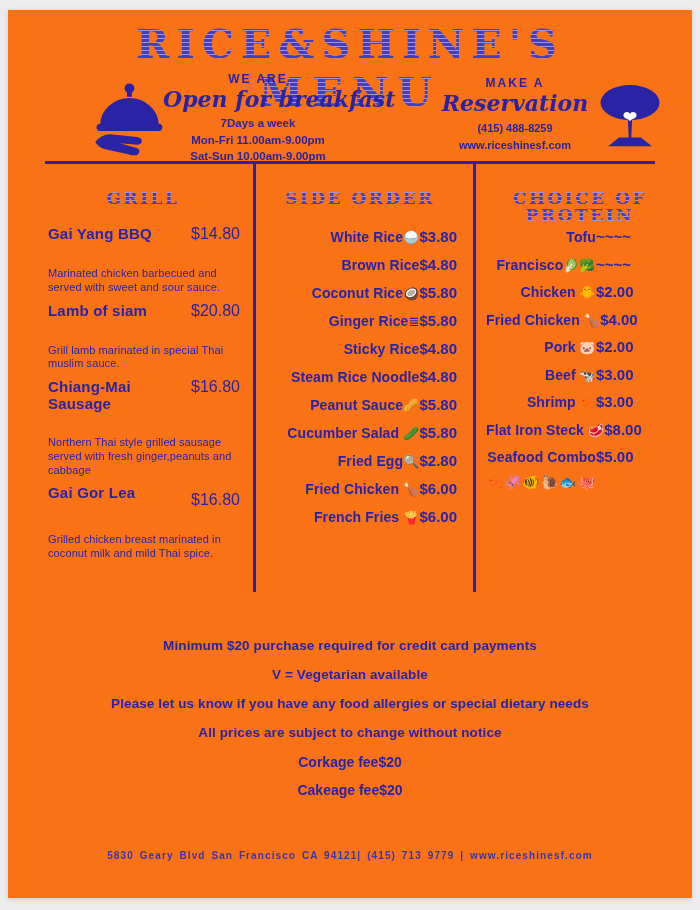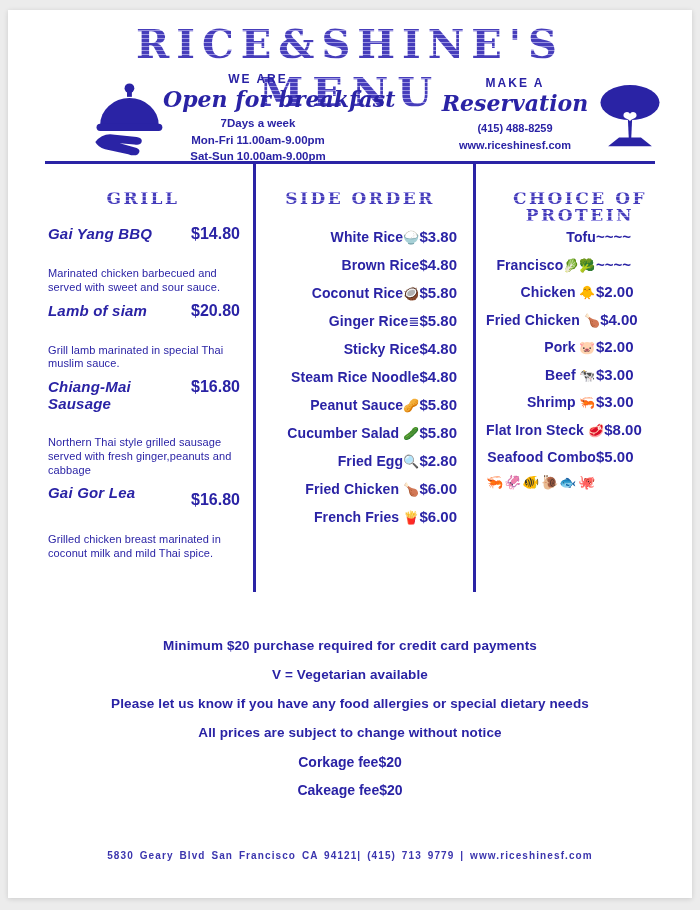--- a/index.html
+++ b/index.html
@@ -5,21 +5,21 @@
   html,body{margin:0;padding:0;}
   body{
     width:700px;height:910px;
     background:#ececec;
     font-family:"Liberation Sans", sans-serif;
     overflow:hidden;
     position:relative;
   }
   .sheet{
     position:absolute;left:8px;top:10px;width:684px;height:888px;
-    background:#ffffff;
+    background:#f97316;
     box-shadow:0 1px 5px rgba(0,0,0,.14);
   }
   
   .title-block{position:absolute;left:0;top:14px;width:684px;text-align:center;}
   .deco{
     font-family:"DejaVu Serif", serif;
     font-weight:bold;
     color:#564ec4;
   }
   @supports (-webkit-background-clip: text) {
@@ -62,22 +62,22 @@
   .col-head.c2{left:252px;width:200px;}
   .col-head.c3{left:472px;width:200px;}
 
   .col{position:absolute;color:#2a23a5;}
   .col1{left:40px;top:215px;width:192px;}
   .col2{left:252px;top:218px;width:197px;}
   .col3{left:478px;top:218px;width:158px;}
 
   .g-item{margin-bottom:7px;}
   .g-name-row{display:flex;justify-content:space-between;align-items:flex-start;}
-  .g-name{font-size:15px;font-weight:bold;letter-spacing:.2px;font-style:italic;}
-  .g-price{font-size:16px;font-weight:bold;}
+  .g-name{font-size:15px;font-weight:bold;letter-spacing:.2px;}
+  .g-price{font-size:16px;font-weight:normal;}
   .g-price.low{margin-top:7px;}
   .g-desc{font-size:11px;line-height:1.25;margin-top:24px;letter-spacing:.1px;}
 
   .row{display:flex;justify-content:flex-end;align-items:baseline;height:20px;margin-bottom:8px;}
   .r-name{font-size:14px;font-weight:bold;white-space:nowrap;letter-spacing:.1px;}
   .r-emoji{font-size:13px;font-weight:normal;}
   .r-price{font-size:15px;font-weight:bold;}
   .col3 .row{margin-bottom:7.5px;}
   .col3 .r-price{width:48px;text-align:left;}
   .combo-emojis{font-size:14px;margin-top:-2px;letter-spacing:1px;}

